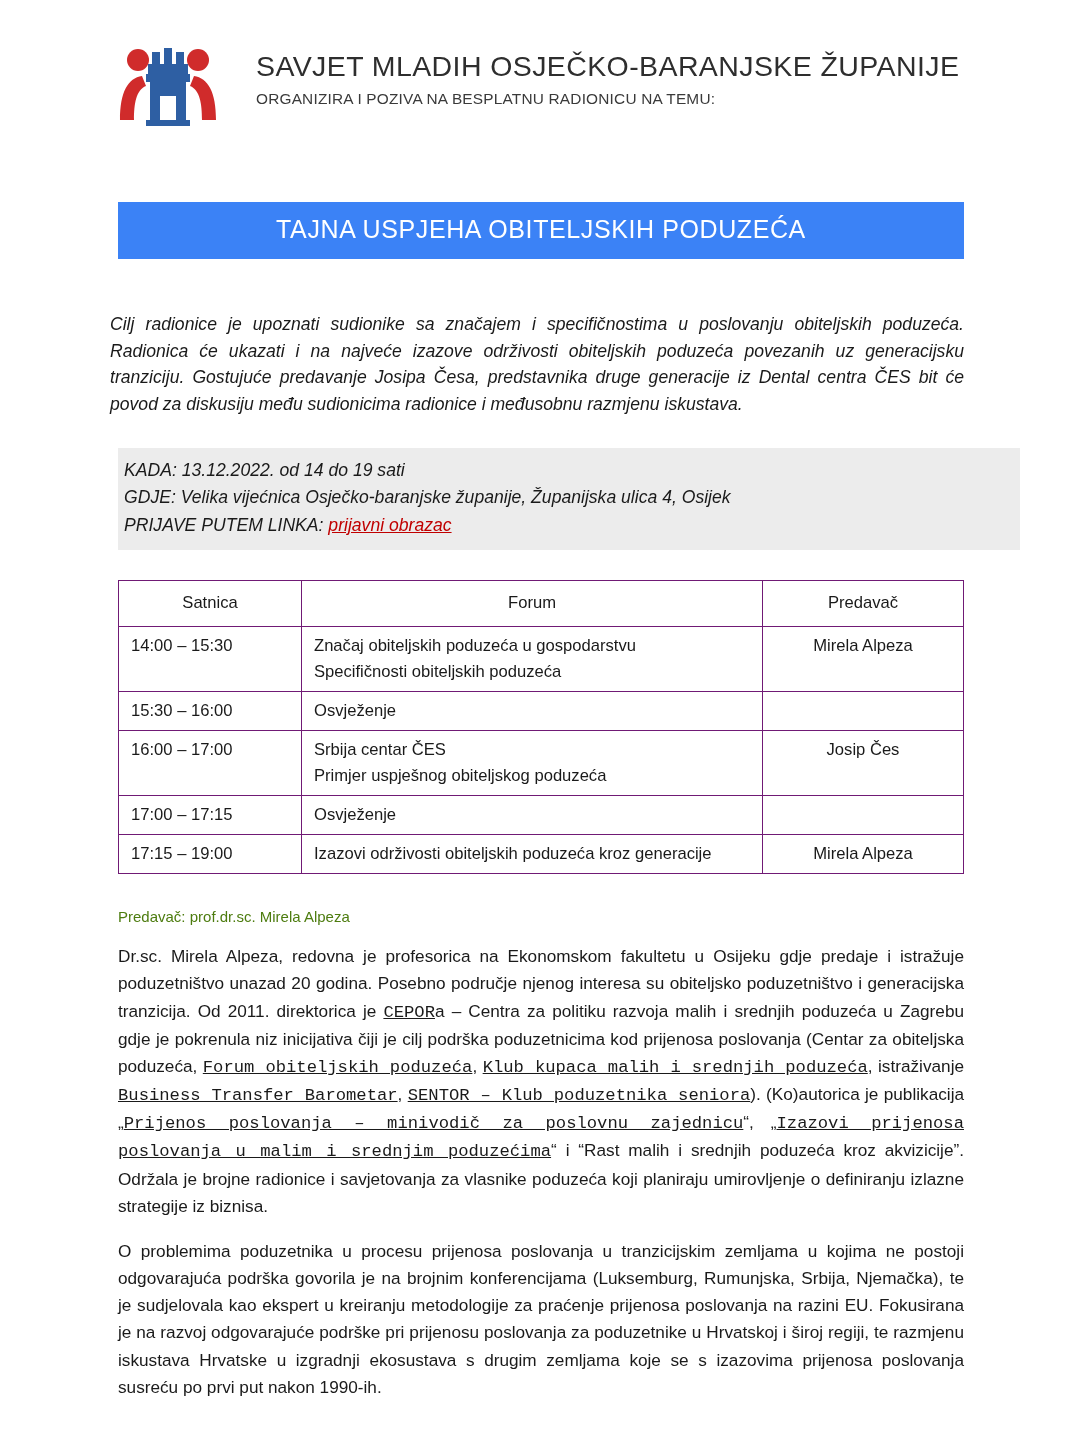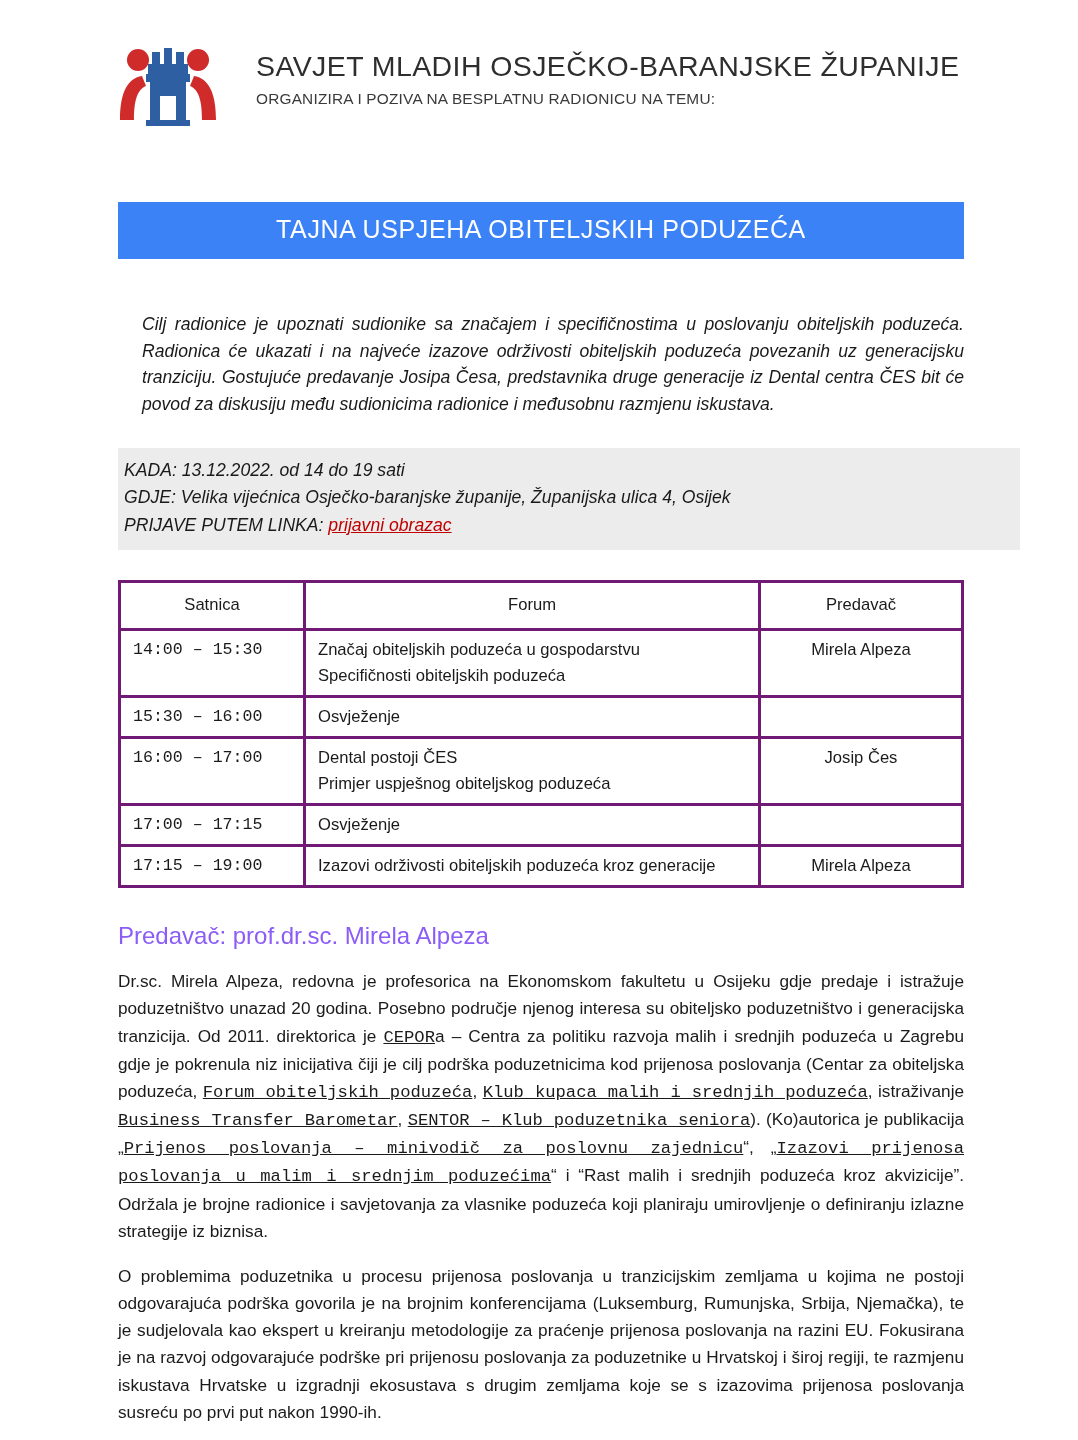--- a/index.html
+++ b/index.html
@@ -64,21 +64,21 @@
     color: #ffffff;
     text-align: center;
     font-size: 25px;
     letter-spacing: 0.6px;
     padding: 13px 0 15px 0;
   }
 
   
   .intro {
     margin-top: 52px;
-    margin-left: 84px;
+    margin-left: 52px;
     margin-right: 56px;
     font-style: italic;
     font-size: 17.6px;
     line-height: 1.52;
     text-align: justify;
     color: #1a1a1a;
   }
 
   
   .info-block {
@@ -100,48 +100,47 @@
   
   table.schedule {
     margin-top: 30px;
     margin-left: 60px;
     margin-right: 56px;
     width: calc(100% - 116px);
     border-collapse: collapse;
     font-size: 16.6px;
   }
   table.schedule th, table.schedule td {
-    border: 3px solid #701a75;
+    border: 1px solid #701a75;
     padding: 9px 12px;
     vertical-align: top;
     font-weight: 400;
   }
   table.schedule th {
     text-align: center;
     padding: 12px 12px 13px 12px;
   }
   td.col-time {
     width: 158px;
     white-space: nowrap;
-    font-family: Liberation Mono, monospace;
   }
   td.col-speaker, th.col-speaker {
     width: 176px;
     text-align: center;
     white-space: nowrap;
   }
   td.col-topic .line2 { display: block; margin-top: 6px; }
   td.tall { height: 46px; }
 
   
   .lecturer-head {
     margin-top: 34px;
     margin-left: 60px;
-    font-size: 24px;
-    color: #8b5cf6;
+    font-size: 15px;
+    color: #4d7c0f;
   }
   .body-par {
     margin-top: 18px;
     margin-left: 60px;
     margin-right: 56px;
     font-size: 17.2px;
     line-height: 1.58;
     text-align: justify;
   }
   .u { text-decoration: underline; font-family: Liberation Mono, monospace; }
@@ -208,21 +207,21 @@
         <td class="col-speaker tall">Mirela Alpeza</td>
       </tr>
       <tr>
         <td class="col-time">15:30 – 16:00</td>
         <td class="col-topic">Osvježenje</td>
         <td class="col-speaker"></td>
       </tr>
       <tr>
         <td class="col-time tall">16:00 – 17:00</td>
         <td class="col-topic tall">
-          <span>Dental postoji ČES</span>
+          <span>Srbija centar ČES</span>
           <span class="line2">Primjer uspješnog obiteljskog poduzeća</span>
         </td>
         <td class="col-speaker tall">Josip Čes</td>
       </tr>
       <tr>
         <td class="col-time">17:00 – 17:15</td>
         <td class="col-topic">Osvježenje</td>
         <td class="col-speaker"></td>
       </tr>
       <tr>

